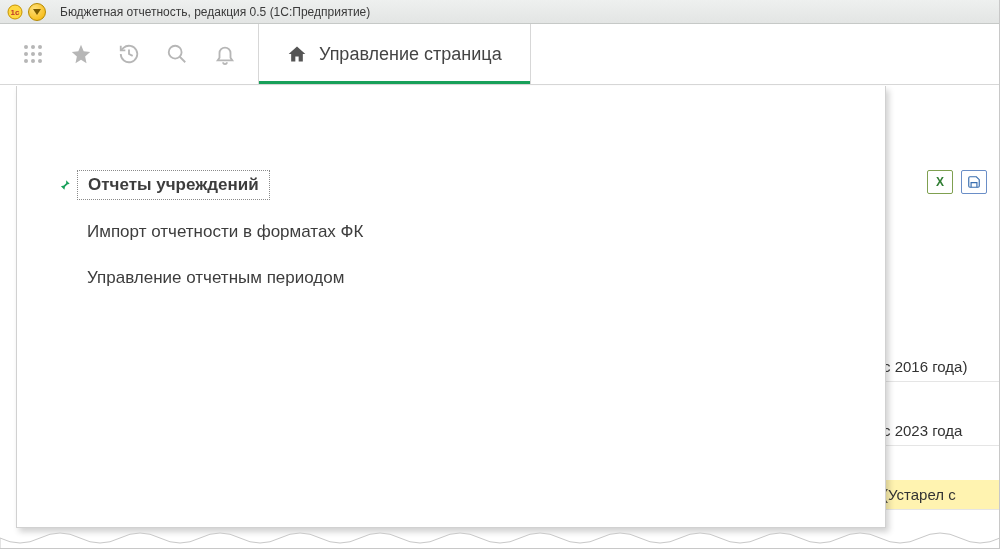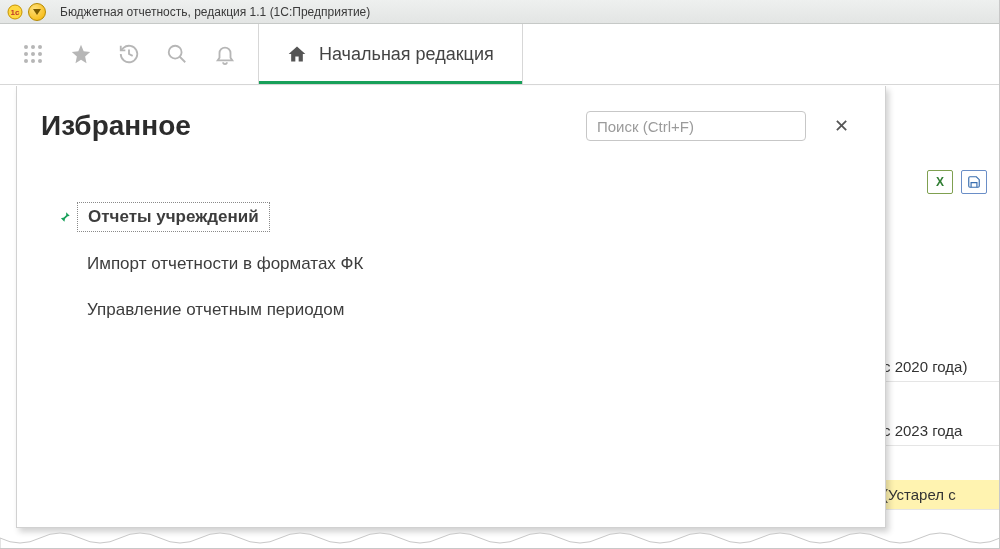--- a/index.html
+++ b/index.html
@@ -248,21 +248,21 @@
       <svg width="18" height="16" viewBox="0 0 18 16">
         <circle cx="9" cy="8" r="7" fill="#ffd840" stroke="#c79300" stroke-width="1"></circle>
         <text x="9" y="11" text-anchor="middle" font-size="8" font-weight="bold" fill="#c0392b">1c</text>
       </svg>
     </span>
     <span class="dropdown-circle">
       <svg width="8" height="6" viewBox="0 0 8 6">
           <path d="M0 0 L8 0 L4 6 Z" fill="#7a5b00"></path>
         </svg>
     </span>
-    <span>Бюджетная отчетность, редакция 1.1  (1С:Предприятие)</span>
+    <span>Бюджетная отчетность, редакция 0.5  (1С:Предприятие)</span>
   </div>
 
   <div class="toolbar">
     <div class="toolbar-left">
       <span class="tool-icon">
         <svg width="20" height="20" viewBox="0 0 20 20" fill="#b6b6b6">
           <circle cx="3" cy="3" r="2"></circle>
             <circle cx="10" cy="3" r="2"></circle>
             <circle cx="17" cy="3" r="2"></circle>
           <circle cx="3" cy="10" r="2"></circle>
@@ -298,49 +298,42 @@
         </svg>
       </span>
     </div>
 
     <div class="tab-home">
       <span class="home-ic">
         <svg width="20" height="20" viewBox="0 0 24 24" fill="#555">
           <path d="M12 3l10 9h-3v9h-5v-6h-4v6H5v-9H2z"></path>
         </svg>
       </span>
-      <span>Начальная редакция</span>
+      <span>Управление страница</span>
       <span class="underline"></span>
     </div>
   </div>
 
   <div class="background-list">
     <div class="icon-row">
       <span class="mini-icon">X</span>
       <span class="mini-icon blue">
         <svg width="14" height="14" viewBox="0 0 24 24" fill="none" stroke="#3a6fb0" stroke-width="2">
           <path d="M19 21H5a2 2 0 0 1-2-2V5a2 2 0 0 1 2-2h11l5 5v11a2 2 0 0 1-2 2z"></path>
           <polyline points="17 21 17 13 7 13 7 21"></polyline>
         </svg>
       </span>
     </div>
     <div style="height:60px"></div>
-    <div class="bg-row">с 2020 года)</div>
+    <div class="bg-row">с 2016 года)</div>
     <div class="bg-row">с 2023 года</div>
     <div class="bg-row highlight">(Устарел с </div>
   </div>
 
   <div class="panel">
-    <div class="panel-header">
-      <h1 class="panel-title">Избранное</h1>
-      <div class="panel-search-wrap">
-        <input class="panel-search" type="text" placeholder="Поиск (Ctrl+F)" style="">
-        <span class="panel-close">✕</span>
-      </div>
-    </div>
 
     <div class="fav-list">
       <div class="fav-row selected">
         <span class="pin-icon">
           <svg width="14" height="14" viewBox="0 0 24 24" fill="#18a05a">
             <path d="M14 4l6 6-4 1-4 4-1 5-3-3-5 5 5-5-3-3 5-1 4-4z"></path>
           </svg>
         </span>
         <span class="label">Отчеты учреждений</span>
       </div>

